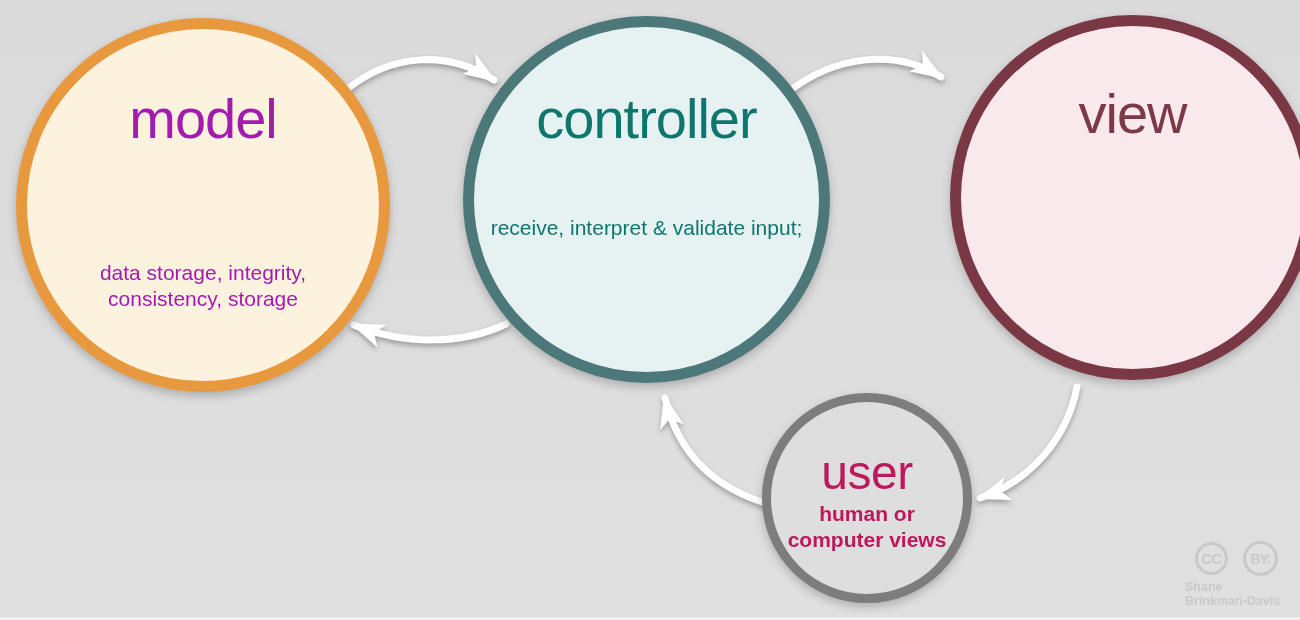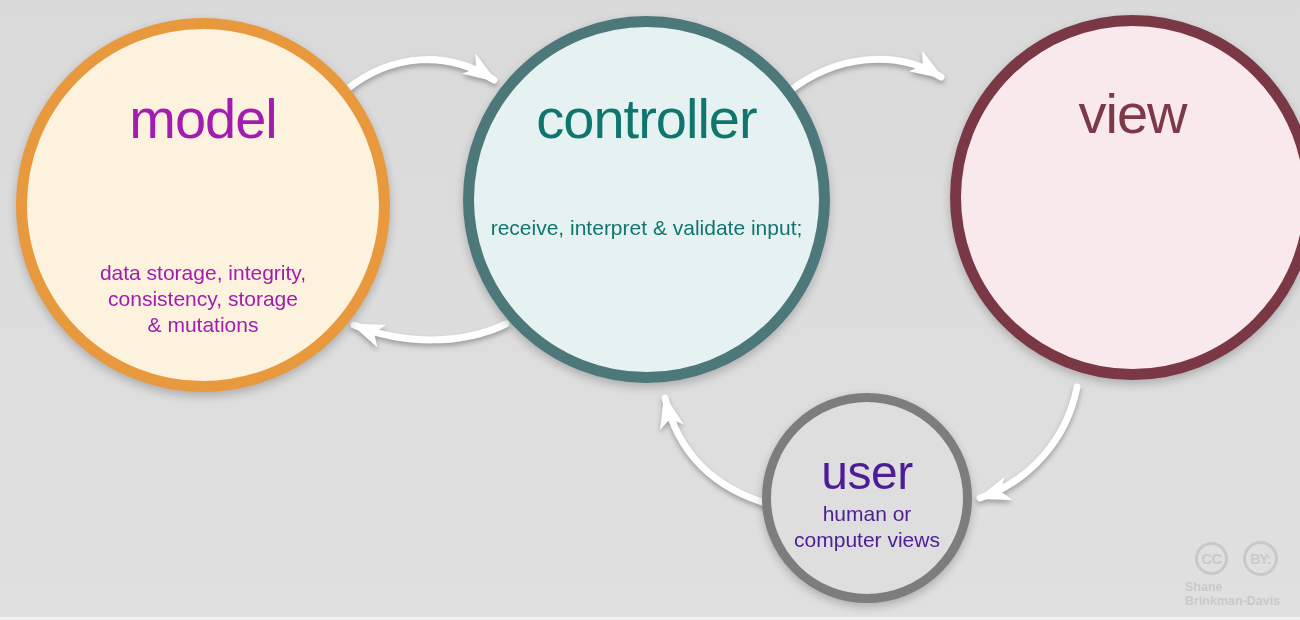--- a/index.html
+++ b/index.html
@@ -49,21 +49,21 @@
   .node-controller { left: 463px; top: 16px;  width: 367px; height: 367px; border-width: 11px; }
   .node-controller .title { top: 64px; }
   .node-controller .desc  { top: 188px; text-align: center; }
 
   .node-view       { left: 950px; top: 15px;  width: 365px; height: 365px; border-width: 11px; }
   .node-view .title { top: 60px; }
   .node-view .desc  { top: 202px; line-height: 27px; }
 
   .node-user       { left: 762px; top: 393px; width: 210px; height: 210px; border-width: 9px; }
   .node-user .title { top: 47px; font-size: 48px; line-height: 48px; letter-spacing: -0.5px; }
-  .node-user .desc  { top: 99px; }
+  .node-user .desc  { top: 99px; font-weight: bold; }
 
   .attribution { position: absolute; left: 0; top: 0; z-index: 3; color: var(--attribution-color, #c9c9c9); }
   .badge {
     position: absolute;
     border: 3.5px solid currentColor;
     border-radius: 50%;
     display: flex; align-items: center; justify-content: center;
     font-weight: bold;
   }
   .badge-cc { left: 1195px; top: 542px; width: 33px; height: 33px; font-size: 15px; letter-spacing: -0.5px; }
@@ -94,36 +94,35 @@
     <path class="arrow" d="M 506 324 C 462 345 404 345 354 325" marker-end="url(#arrowhead)"></path>
     <path class="arrow" d="M 1077 387 C 1067 438 1031 481 980 498" marker-end="url(#arrowhead)"></path>
     <path class="arrow" d="M 772 505 C 714 489 678 453 665 398" marker-end="url(#arrowhead)"></path>
   </svg>
 
   <div class="node node-model" style="border-color: rgb(232, 153, 62); background-color: rgb(252, 242, 222); color: #a21caf; text-decoration: underline;">
     <div class="title">model</div>
     <div class="desc">
       <div>data storage, integrity,</div>
       <div>consistency, storage</div>
-      <div>&amp; mutations</div>
     </div>
   </div>
 
   <div class="node node-controller" style="border-color: rgb(76, 120, 122); background-color: rgb(230, 242, 241); color: #0f766e;">
     <div class="title">controller</div>
     <div class="desc">
       <div>receive, interpret &amp; validate input;</div>
     </div>
   </div>
 
   <div class="node node-view" style="border-color: rgb(122, 56, 69); background-color: rgb(250, 233, 236); color: rgb(124, 57, 71);">
     <div class="title">view</div>
   </div>
 
-  <div class="node node-user" style="border-color: rgb(125, 125, 125); background-color: rgb(222, 222, 222); color: #4c1d95;">
+  <div class="node node-user" style="border-color: rgb(125, 125, 125); background-color: rgb(222, 222, 222); color: #be185d;">
     <div class="title">user</div>
     <div class="desc">
       <div>human or</div>
       <div>computer views</div>
     </div>
   </div>
 
   <div class="attribution">
     <span class="badge badge-cc">
       <span>CC</span>

